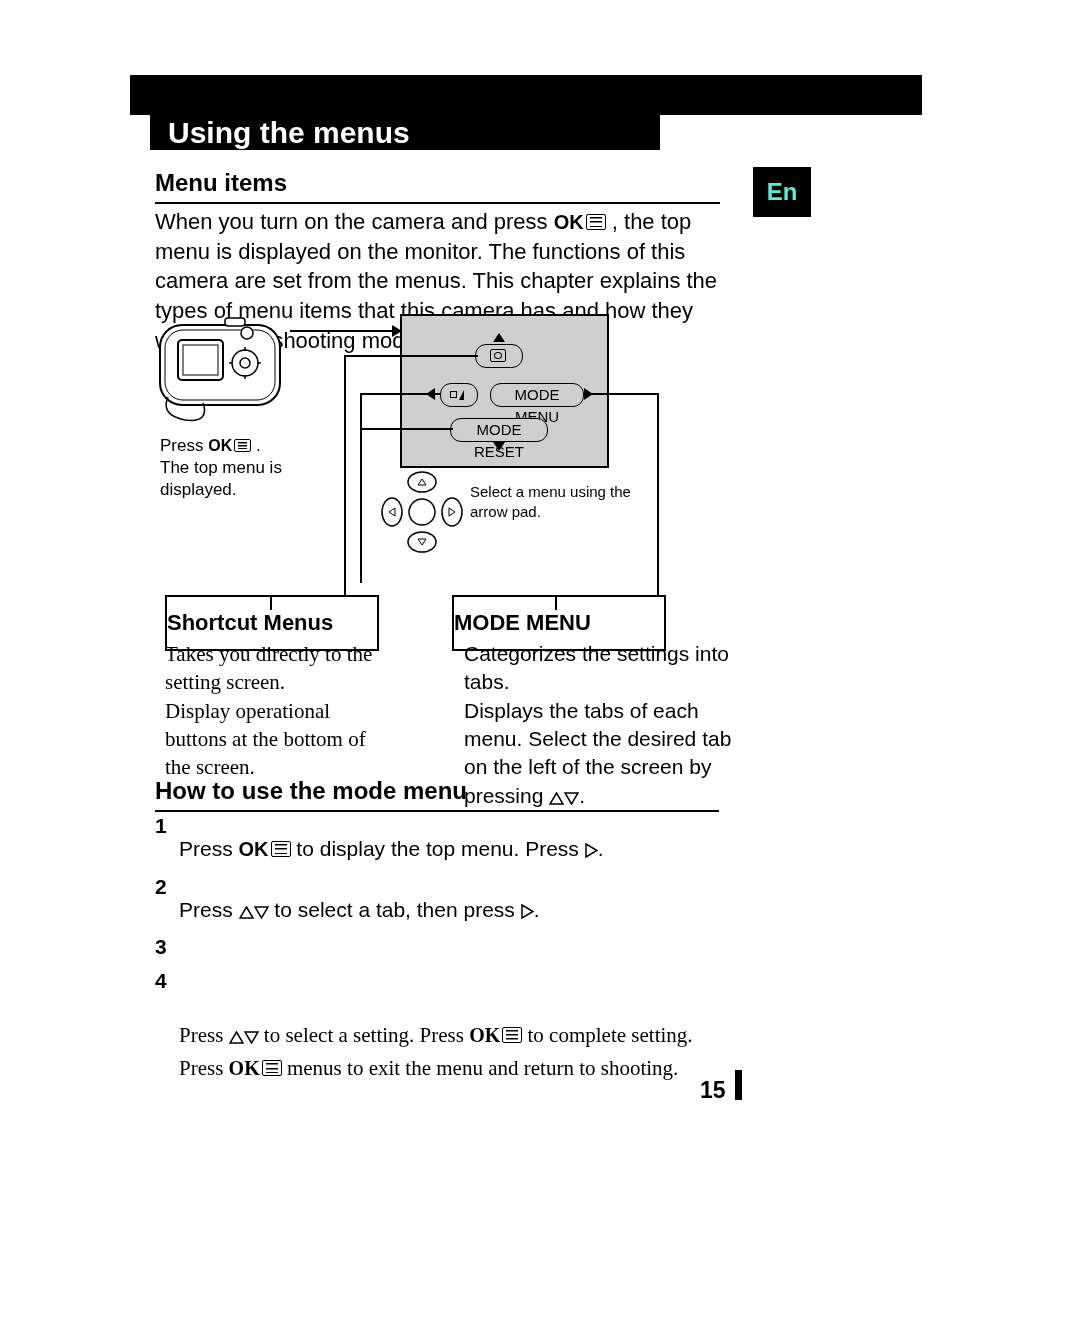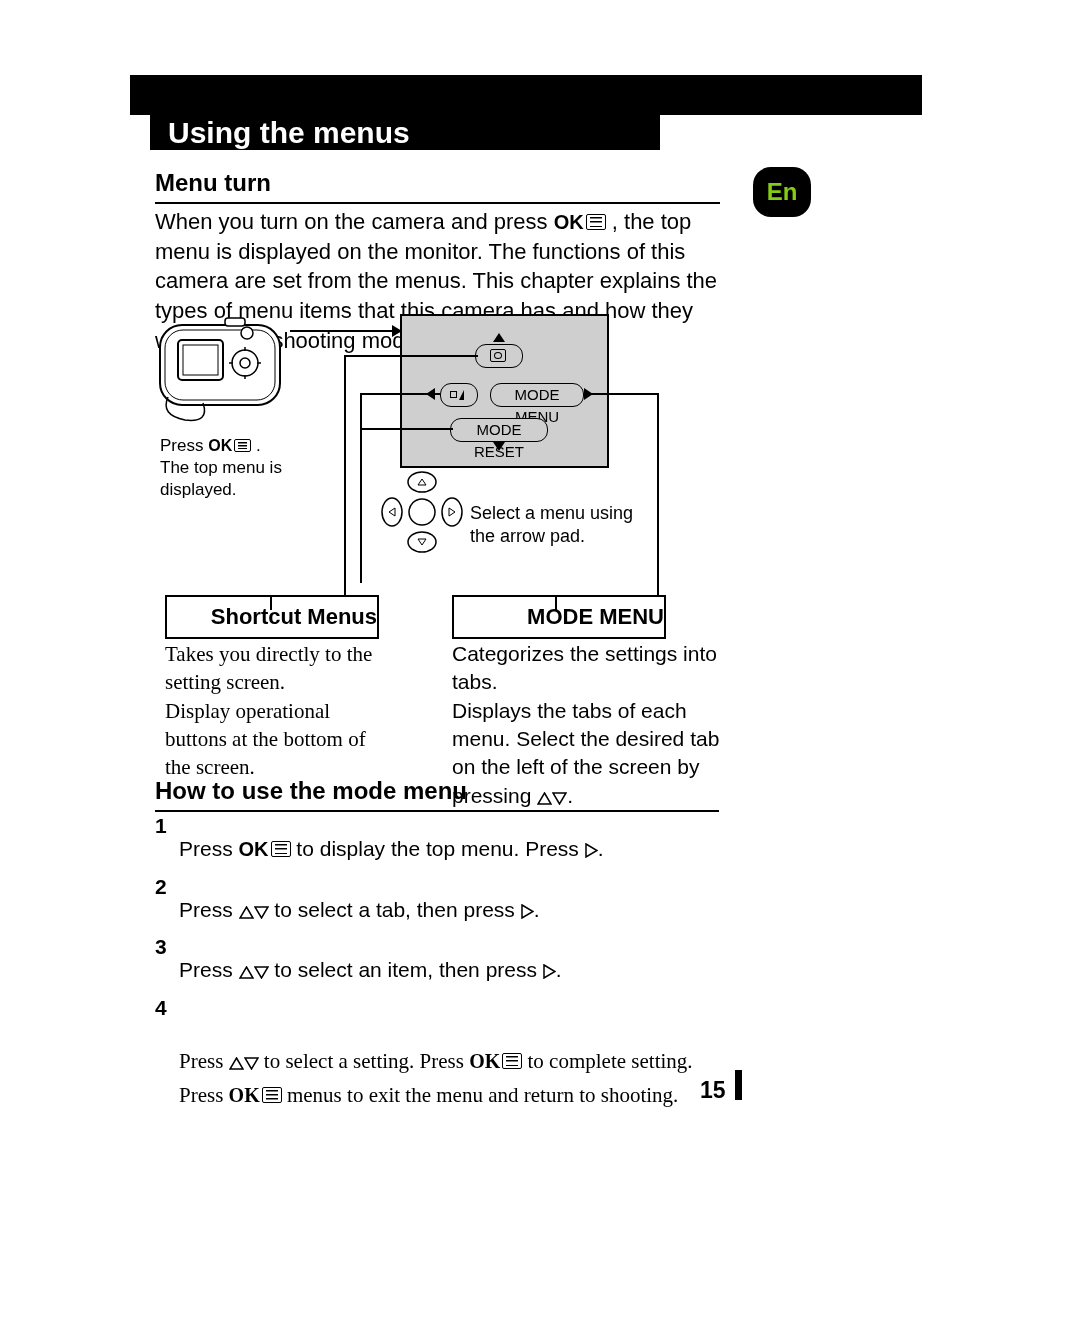--- a/index.html
+++ b/index.html
@@ -28,26 +28,25 @@
     font-weight:bold;
     font-size:30px;
     padding:5px 0 0 18px;
     box-sizing:border-box;
   }
   .lang-tab{
     position:absolute;
     left:753px; top:167px;
     width:58px; height:50px;
     background:#000;
-    color:#84cc16;
+    color:#5eead4;
     font-weight:bold;
     font-size:24px;
     text-align:center;
     line-height:50px;
-    border-radius:18px;
   }
   .section-h{
     position:absolute;
     font-weight:bold;
     font-size:24px;
     border-bottom:2px solid #000;
   }
   #sec-menu-items{ left:155px; top:167px; width:565px; padding-bottom:3px; }
   .intro{
     position:absolute;
@@ -120,45 +119,45 @@
   #tri-left{ left:426px; top:388px; border-width:6px 9px 6px 0; border-color:transparent #000 transparent transparent;}
   #tri-right{ left:584px; top:388px; border-width:6px 0 6px 9px; border-color:transparent transparent transparent #000;}
   #tri-down{ left:493px; top:442px; border-width:9px 6px 0 6px; border-color:#000 transparent transparent transparent;}
   
   .arrowpad{
     position:absolute;
     left:380px; top:470px;
   }
   .ap-caption{
     position:absolute;
-    left:470px; top:502px;
+    left:470px; top:482px;
     width:175px;
-    font-size:18px;
+    font-size:15px;
     line-height:1.3;
   }
   
   .catbox{
     position:absolute;
     border:2px solid #000;
-    text-align:right;
+    text-align:left;
     font-weight:bold;
     font-size:22px;
-    padding:5px 0;
+    padding:11px 0;
     width:210px;
   }
   #cat-shortcut{ left:165px; top:595px; }
   #cat-mode{ left:452px; top:595px; }
   .catdesc{
     position:absolute;
     width:215px;
     font-size:21px;
     line-height:1.35;
   }
   #desc-shortcut{ left:165px; top:640px;font-family:Liberation Serif, serif; }
-  #desc-mode{ left:452px; top:640px; width:275px;}
+  #desc-mode{ left:464px; top:640px; width:275px;}
   
   .line{ position:absolute; background:#000; }
   
   #sec-howto{ left:155px; top:775px; width:564px; padding-bottom:3px;}
   .steps{
     position:absolute;
     left:155px; top:812px;
     width:580px;
   }
   .step{
@@ -225,21 +224,21 @@
     border-radius:50%;
   }
 </style>
 </head>
 <body>
 
 <div class="black-bar"></div>
 <div class="title-bar">Using the menus</div>
 <div class="lang-tab">En</div>
 
-<div id="sec-menu-items" class="section-h">Menu turn</div>
+<div id="sec-menu-items" class="section-h">Menu items</div>
 
 <div class="intro">
   <span>When you turn on the camera and press </span>
   <span class="ok-icon">OK</span><span class="menu-glyph"></span>
   <span>, the top menu is displayed on the monitor. The functions of this camera are set from the menus. This chapter explains the types of menu items that this camera has and how they work, using shooting mode screens.</span>
 </div>
 
 <div class="camera">
   <svg width="140" height="110" viewBox="0 0 140 110">
     <rect x="5" y="10" width="120" height="80" rx="22" ry="22" fill="#fff" stroke="#000" stroke-width="2"></rect>
@@ -339,29 +338,20 @@
           </svg></span><span class="tri-outline"><svg width="15" height="13">
             <path d="M1 1 L14 1 L7.5 12 Z" fill="#fff" stroke="#000" stroke-width="1.5"></path>
           </svg></span><span> to select a tab, then press </span><span class="tri-outline"><svg width="13" height="15">
             <path d="M1 1 L12 7.5 L1 14 Z" fill="#fff" stroke="#000" stroke-width="1.5"></path>
           </svg></span><span>.</span>
     </div>
   </div>
 
   <div class="step">
     <div class="step-num">3</div>
-    <div class="step-text">
-      <span>Press </span><span class="tri-outline"><svg width="15" height="13">
-            <path d="M7.5 1 L14 12 L1 12 Z" fill="#fff" stroke="#000" stroke-width="1.5"></path>
-          </svg></span><span class="tri-outline"><svg width="15" height="13">
-            <path d="M1 1 L14 1 L7.5 12 Z" fill="#fff" stroke="#000" stroke-width="1.5"></path>
-          </svg></span><span> to select an item, then press </span><span class="tri-outline"><svg width="13" height="15">
-            <path d="M1 1 L12 7.5 L1 14 Z" fill="#fff" stroke="#000" stroke-width="1.5"></path>
-          </svg></span><span>.</span>
-    </div>
   </div>
 
   <div class="step">
     <div class="step-num">4</div>
     <div class="step-text" style="white-space:pre-line;font-family:Liberation Serif, serif;">
       <span>Press  </span><span class="tri-outline"><svg width="15" height="13">
             <path d="M7.5 1 L14 12 L1 12 Z" fill="#fff" stroke="#000" stroke-width="1.5"></path>
           </svg></span><span class="tri-outline"><svg width="15" height="13">
             <path d="M1 1 L14 1 L7.5 12 Z" fill="#fff" stroke="#000" stroke-width="1.5"></path>
           </svg></span><span> to select a setting. Press </span><span class="ok-icon">OK</span><span class="menu-glyph"></span><span> to complete setting.

